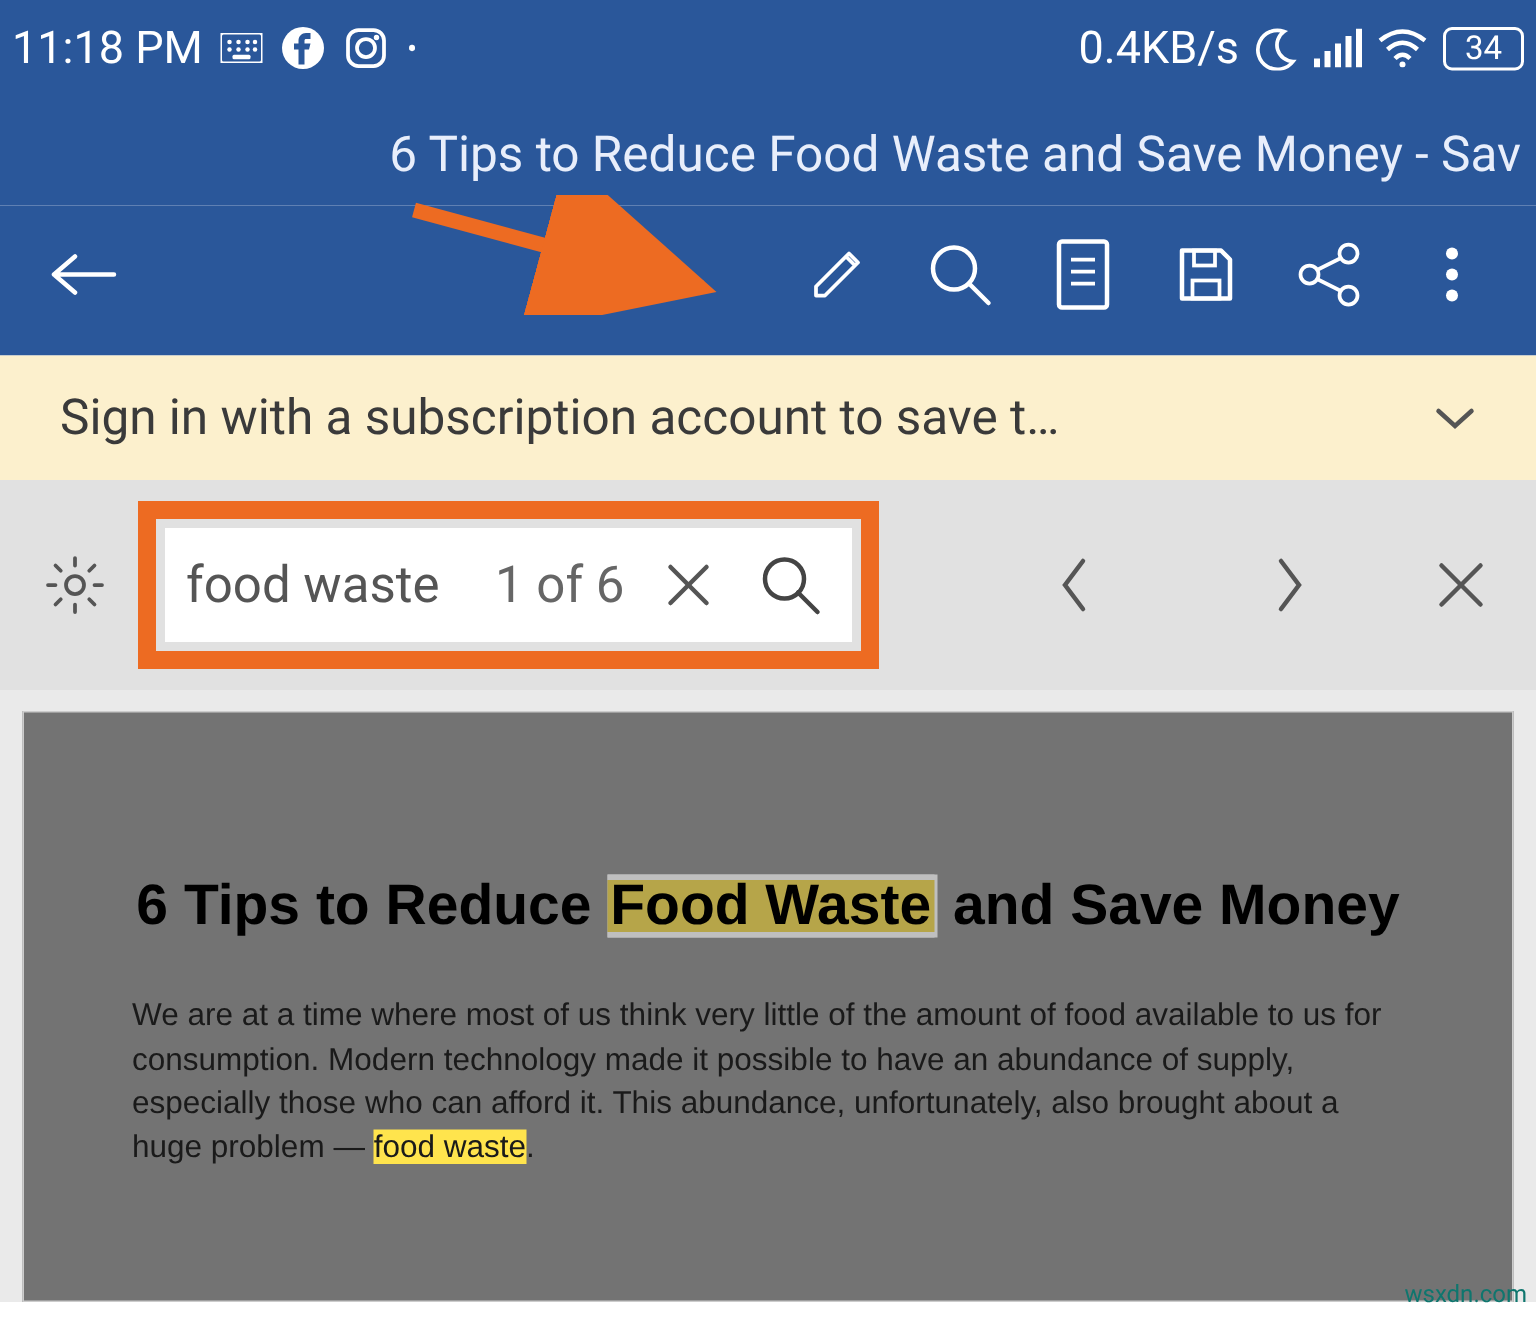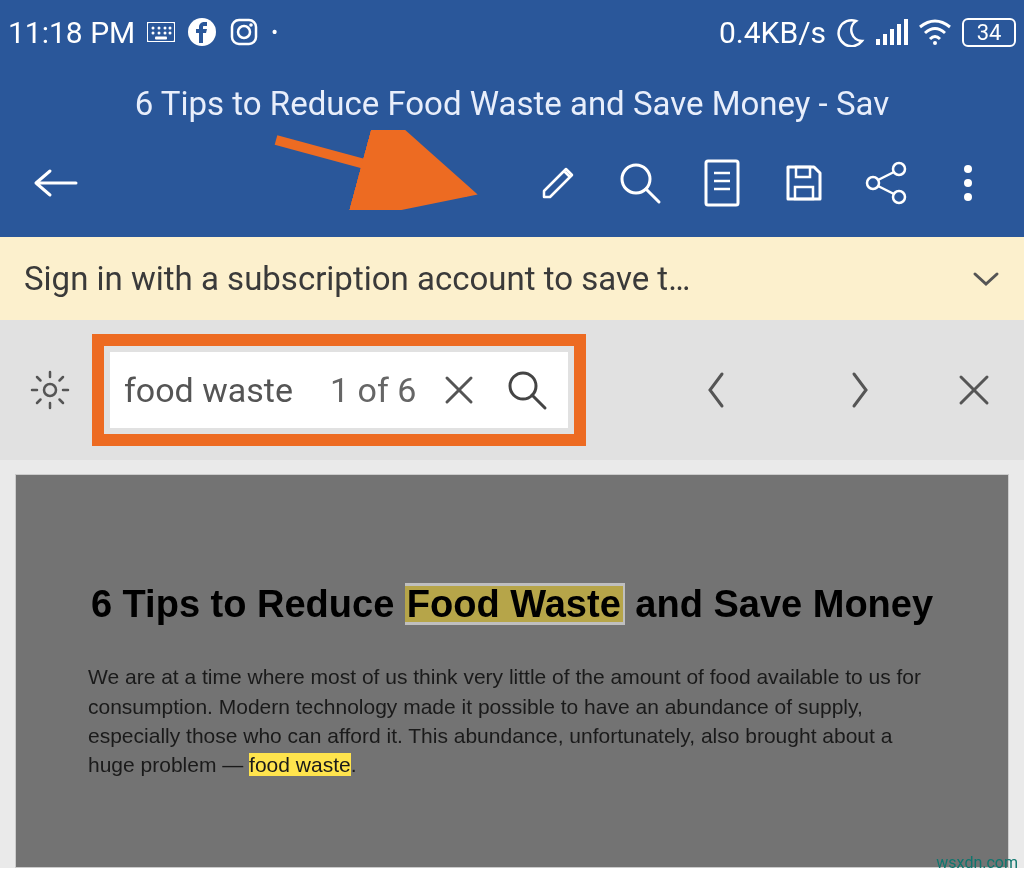--- a/index.html
+++ b/index.html
@@ -4,27 +4,27 @@
 <style>
 * { margin:0; padding:0; box-sizing:border-box; }
 body { font-family:-apple-system,Roboto,"Segoe UI",Arial,sans-serif; width:1024px; height:887px; background:#fff; overflow:hidden; position:relative; }
 
 .status-bar { height:64px; background:#2a579a; color:#fff; display:flex; align-items:center; justify-content:space-between; padding:0 8px; font-size:30px; }
 .status-left, .status-right { display:flex; align-items:center; gap:12px; }
 .status-right { gap:10px; }
 .battery-box { border:2.5px solid #fff; border-radius:6px; padding:0 8px; font-size:22px; min-width:54px; text-align:center; }
 .sicon { display:inline-flex; }
 
-.title-bar { background:#2a579a; color:#e8eefb; text-align:center; padding:20px 10px 14px; font-size:33px; }
+.title-bar { background:#2a579a; color:#e8eefb; text-align:right; padding:20px 10px 14px; font-size:33px; }
 
 .toolbar { background:#2a579a; display:flex; align-items:center; padding:10px 20px 18px; gap:10px; }
 .tb-btn { width:72px; height:72px; display:flex; align-items:center; justify-content:center; cursor:pointer; }
 .tb-spread { flex:1; }
 
-.banner { background:#fcf0cd; display:flex; align-items:center; justify-content:space-between; padding:22px 24px; font-size:33px; color:#3a3a3a; }
+.banner { background:#fcf0cd; display:flex; align-items:center; justify-content:space-between; padding:22px 40px; font-size:33px; color:#3a3a3a; }
 .chev { font-size:28px; color:#555; }
 
 .search-row { background:#e1e1e1; display:flex; align-items:center; padding:14px 18px; gap:10px; }
 .gear-btn, .nav-btn { width:64px; height:64px; display:flex; align-items:center; justify-content:center; cursor:pointer; color:#555; }
 .nav-btn { font-size:40px; font-weight:300; }
 .search-frame { border:12px solid #ed6b22; padding:6px; background:#e1e1e1; display:flex; align-items:center; }
 .search-box { background:#fff; display:flex; align-items:center; height:76px; padding:0 14px; gap:8px; }
 .search-input { border:none; outline:none; font-size:34px; color:#555; width:190px; font-family:inherit; }
 .result-count { font-size:34px; color:#666; padding:0 8px; }
 .sicon-btn { width:54px; height:54px; display:flex; align-items:center; justify-content:center; cursor:pointer; }

